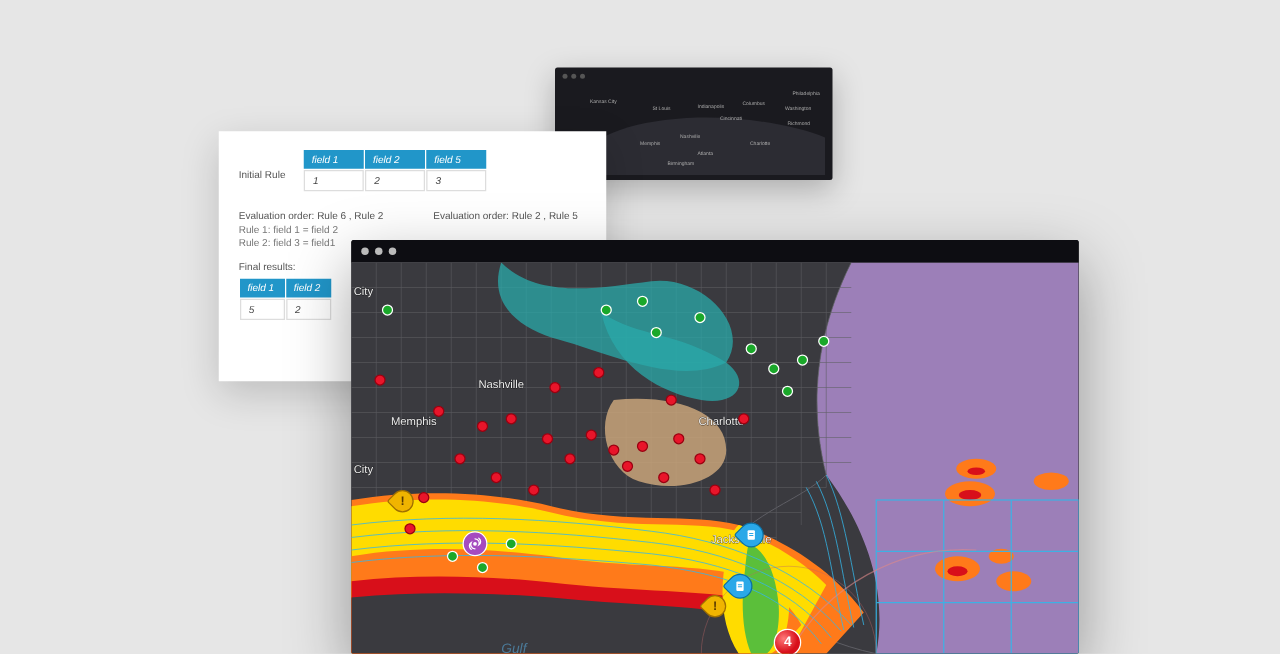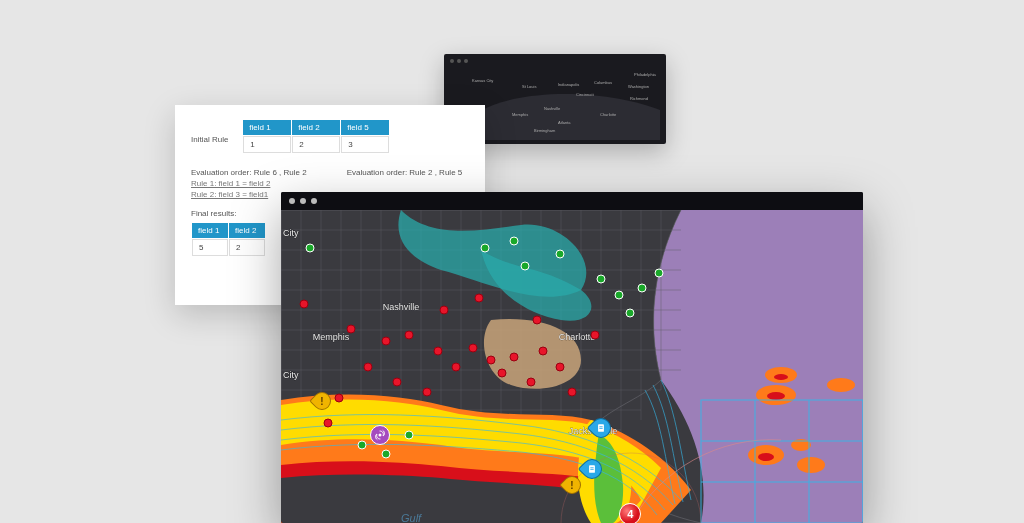--- a/index.html
+++ b/index.html
@@ -32,25 +32,25 @@
   .doc-card {
     position: absolute;
     left: 175px; top: 105px;
     width: 310px; height: 200px;
     background: #fff;
     box-shadow: 0 10px 30px rgba(0,0,0,.18);
     padding: 14px 16px 16px 16px;
   }
   .doc-card .row1 { display:flex; align-items: flex-start; gap: 14px; margin-bottom: 14px;}
   .doc-card .initial-label { font-size: 8px; color:#555; padding-top: 16px; white-space: nowrap;}
-  table.tbl { border-collapse: separate; border-spacing: 1px; font-size: 8px; background:#fff;}
+  table.tbl { border-collapse: separate; border-spacing: 1px; font-size: 8px; background:#fff;font-style:italic;}
   table.tbl th { background:#2196c9; color:#fff; font-weight: normal; text-align:left; padding: 3px 6px;}
   table.tbl td { background:#fff; border:1px solid #ddd; padding: 3px 6px; color:#444;}
   .eval-row { display:flex; gap: 40px; font-size: 8px; color:#555; margin-bottom: 2px;}
-  .rule-line { font-size: 8px; color:#777; margin-bottom: 2px; text-decoration: underline; }
+  .rule-line { font-size: 8px; color:#777; margin-bottom: 2px; }
   .final-label { font-size: 8px; color:#555; margin-top: 10px; margin-bottom: 4px;}
   table.tbl.small th, table.tbl.small td { min-width: 36px; }
   table.tbl th, table.tbl td { min-width: 48px; }
 
   
   .app-window {
     position: absolute;
     left: 281px; top: 192px;
     width: 582px; height: 331px; 
     background: #141419;

